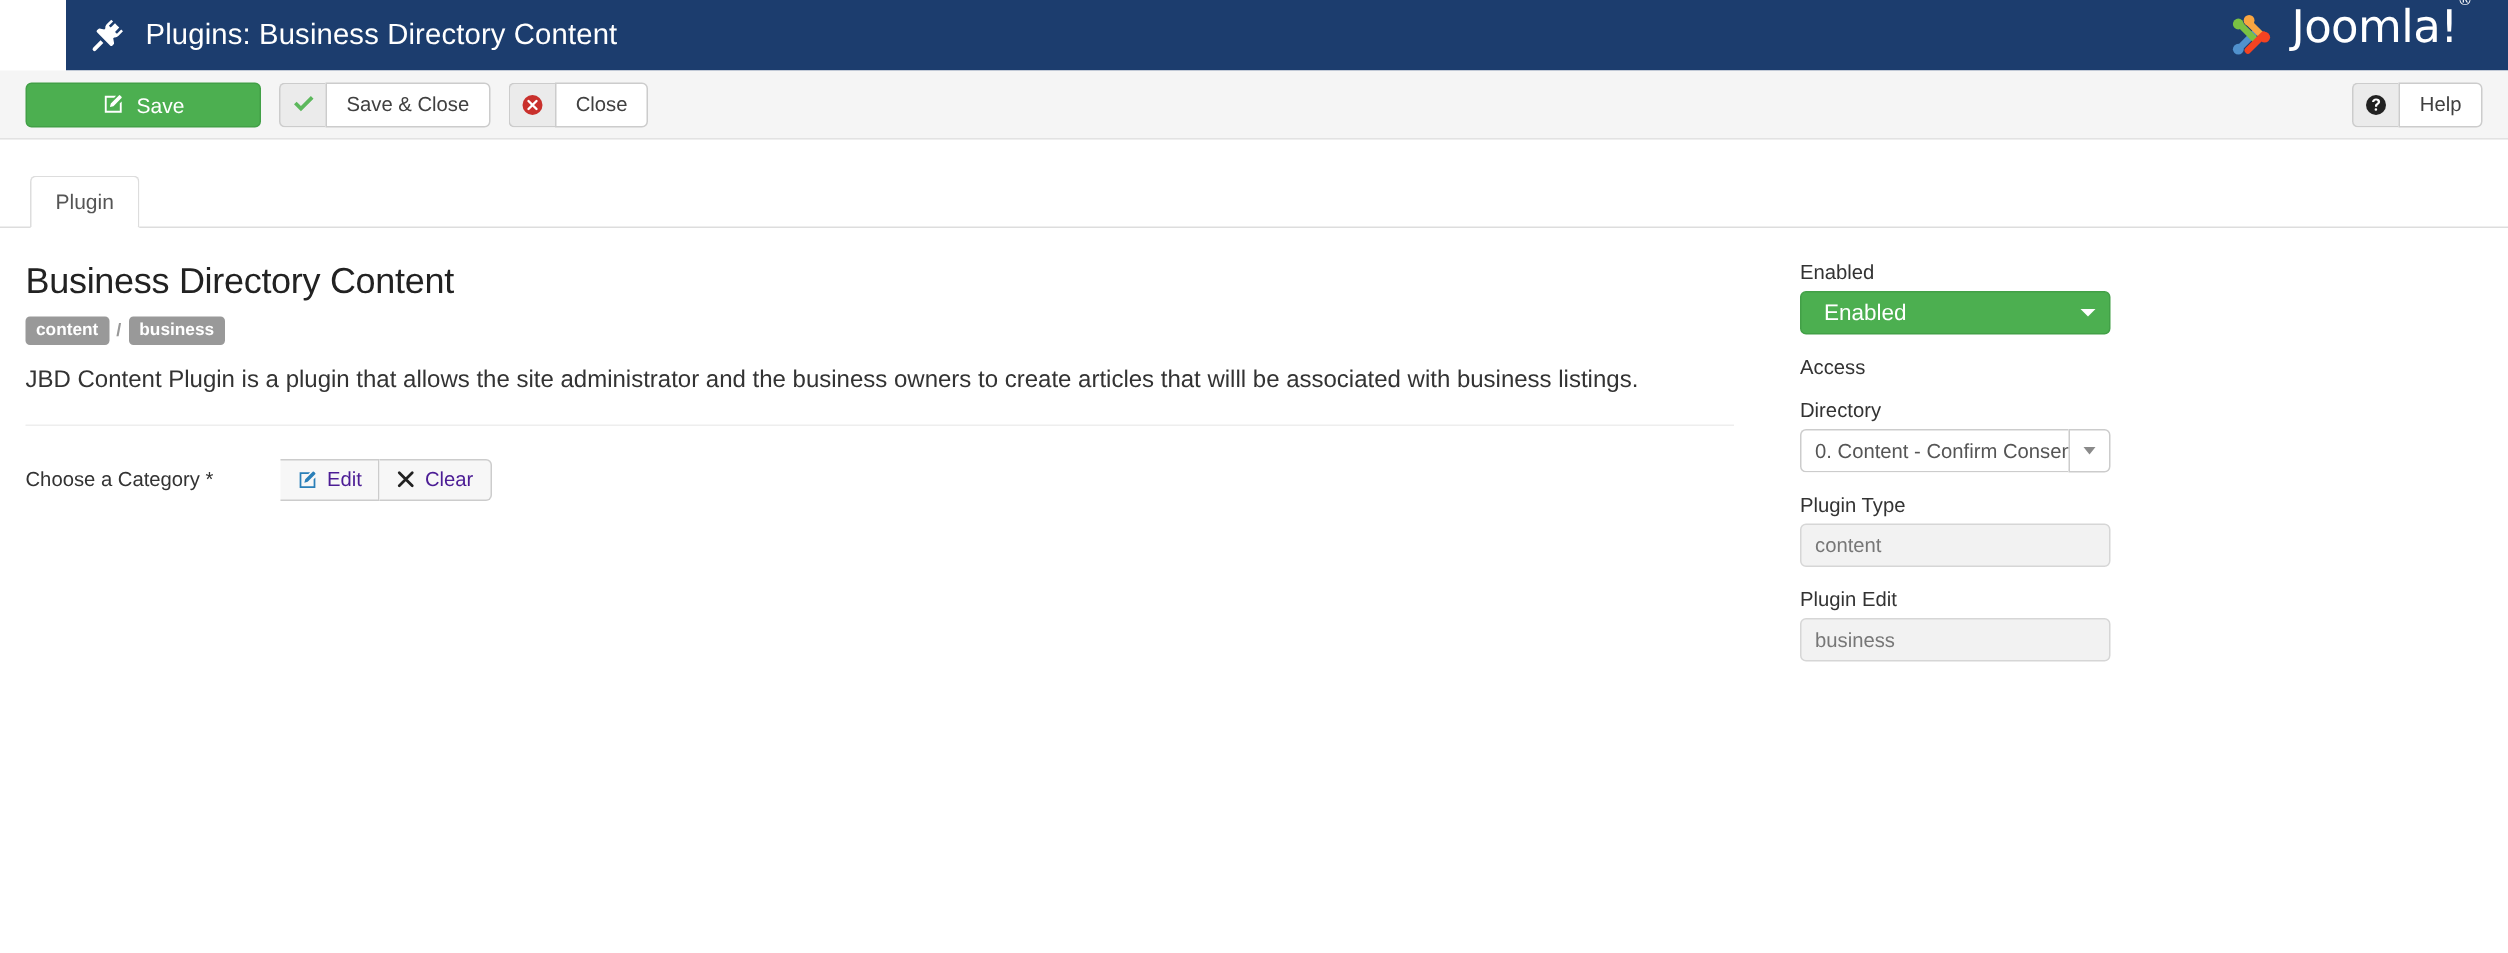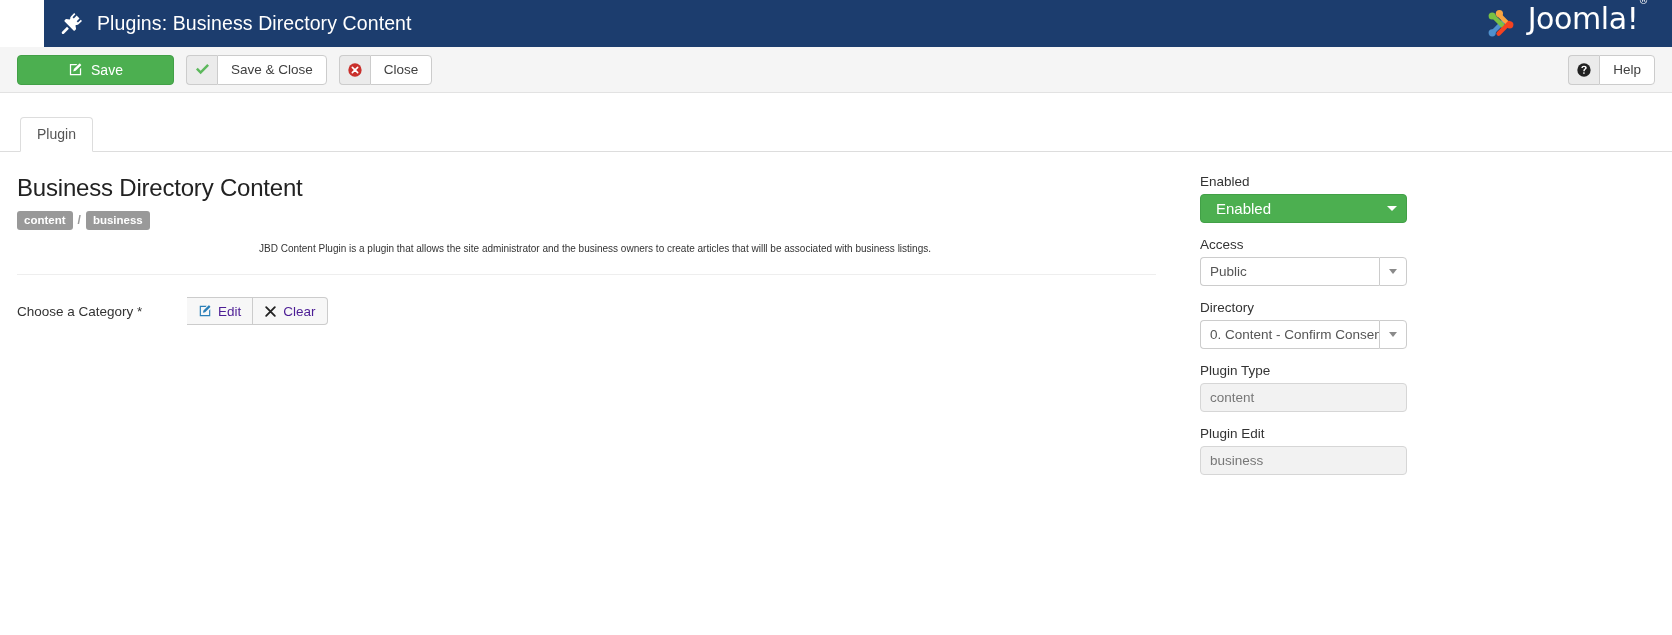--- a/index.html
+++ b/index.html
@@ -164,25 +164,24 @@
     background: #999999;
     color: #ffffff;
     font-size: 11.5px;
     font-weight: bold;
     padding: 3px 7px 3px;
     border-radius: 3px;
     line-height: 1.1;
   }
   .badge-sep { color: #999999; font-size: 12px; font-weight: bold; }
   .descr {
-    font-size: 10px;
+    font-size: 16px;
     color: #333333;
     margin: 0 0 18px 0;
     line-height: 1.45;
-    text-align: center;
   }
   .divider {
     border: 0;
     border-top: 1px solid #eeeeee;
     margin: 0 0 22px 0;
     width: 1139px;
   }
 
   .form-row { display: flex; align-items: center; }
   .form-label {
@@ -436,26 +435,20 @@
     <div class="side-field">
       <label class="side-label">Enabled</label>
       <div class="select-green">
         <span>Enabled</span>
         <span class="caret-w"></span>
       </div>
     </div>
 
     <div class="side-field">
       <label class="side-label">Access</label>
-      <div class="select-split">
-        <div class="val">Public</div>
-        <div class="arrow-box">
-          <span class="caret-g"></span>
-        </div>
-      </div>
     </div>
 
     <div class="side-field">
       <label class="side-label">Directory</label>
       <div class="select-split">
         <div class="val">0. Content - Confirm Consent</div>
         <div class="arrow-box">
           <span class="caret-g"></span>
         </div>
       </div>

